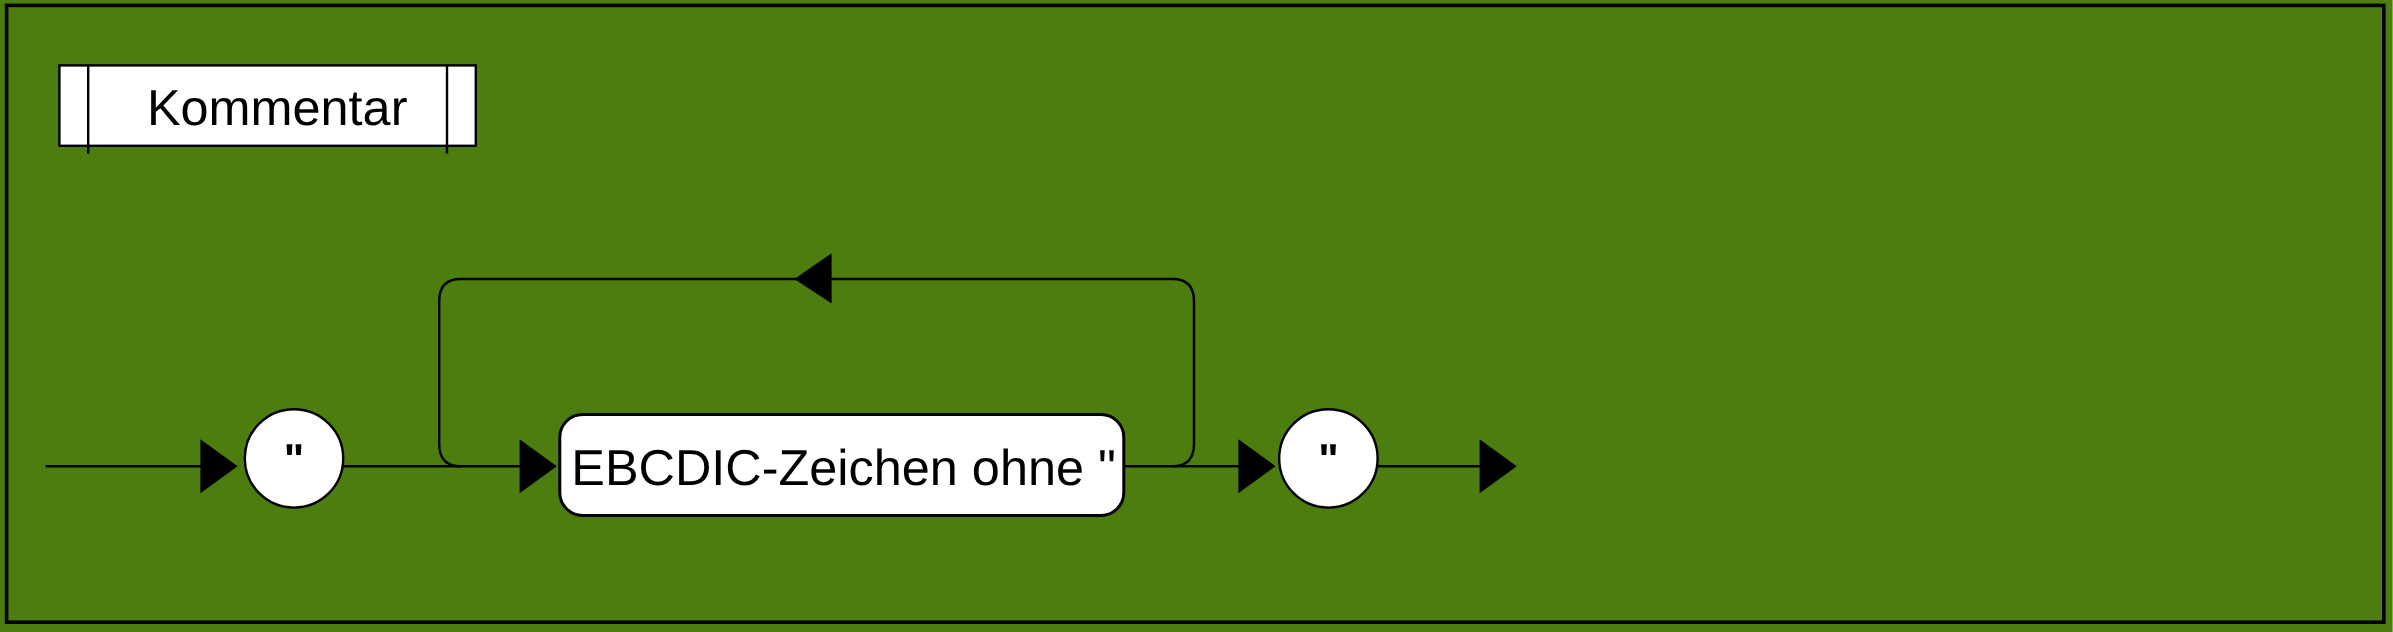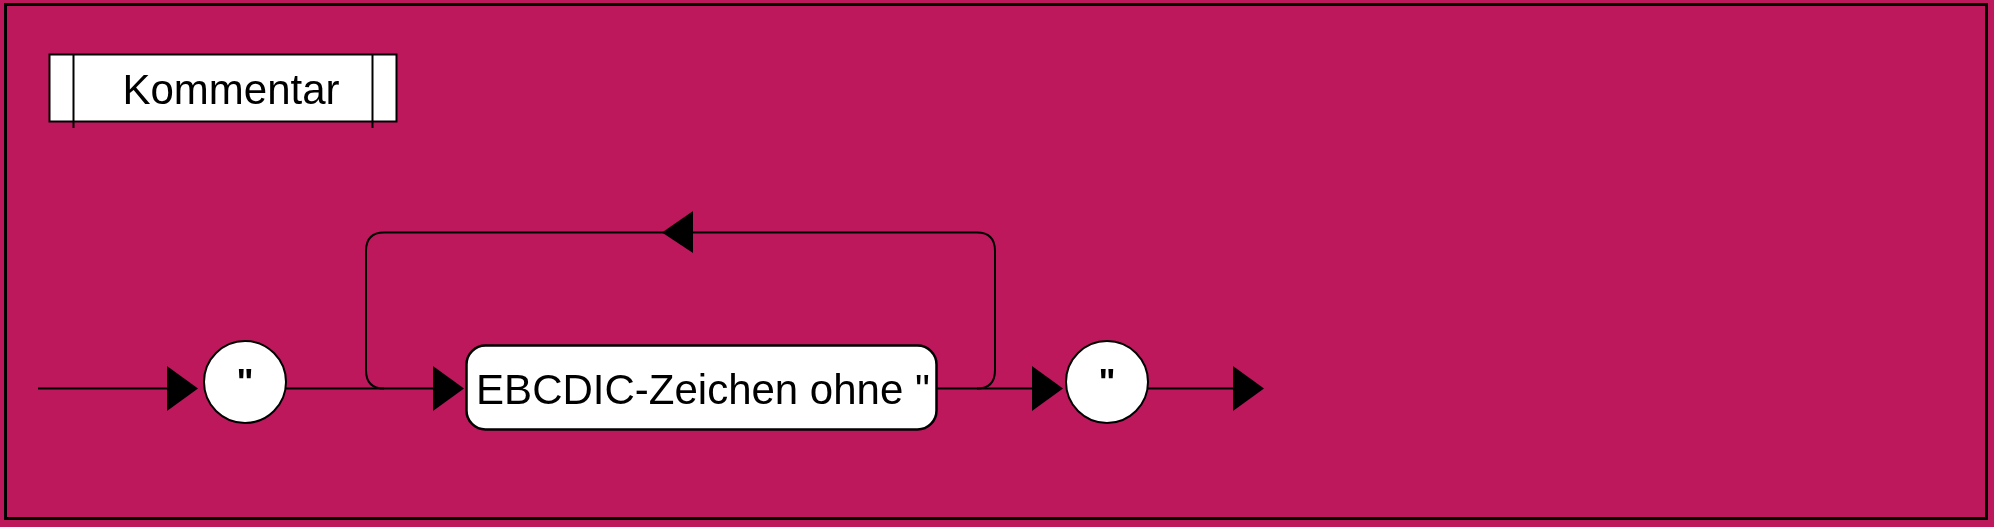--- a/index.html
+++ b/index.html
@@ -4,21 +4,21 @@
 <style>
   html, body {
     margin: 0;
     padding: 0;
     background: #ffffff;
   }
   .stage {
     position: relative;
     width: 1994px;
     height: 527px;
-    background: #be185d;
+    background: #4d7c0f;
     overflow: hidden;
     font-family: "Liberation Sans", sans-serif;
   }
   svg text {
     font-family: "Liberation Sans", sans-serif;
     fill: #000000;
   }
   .title-text {
     font-size: 42px;
   }

